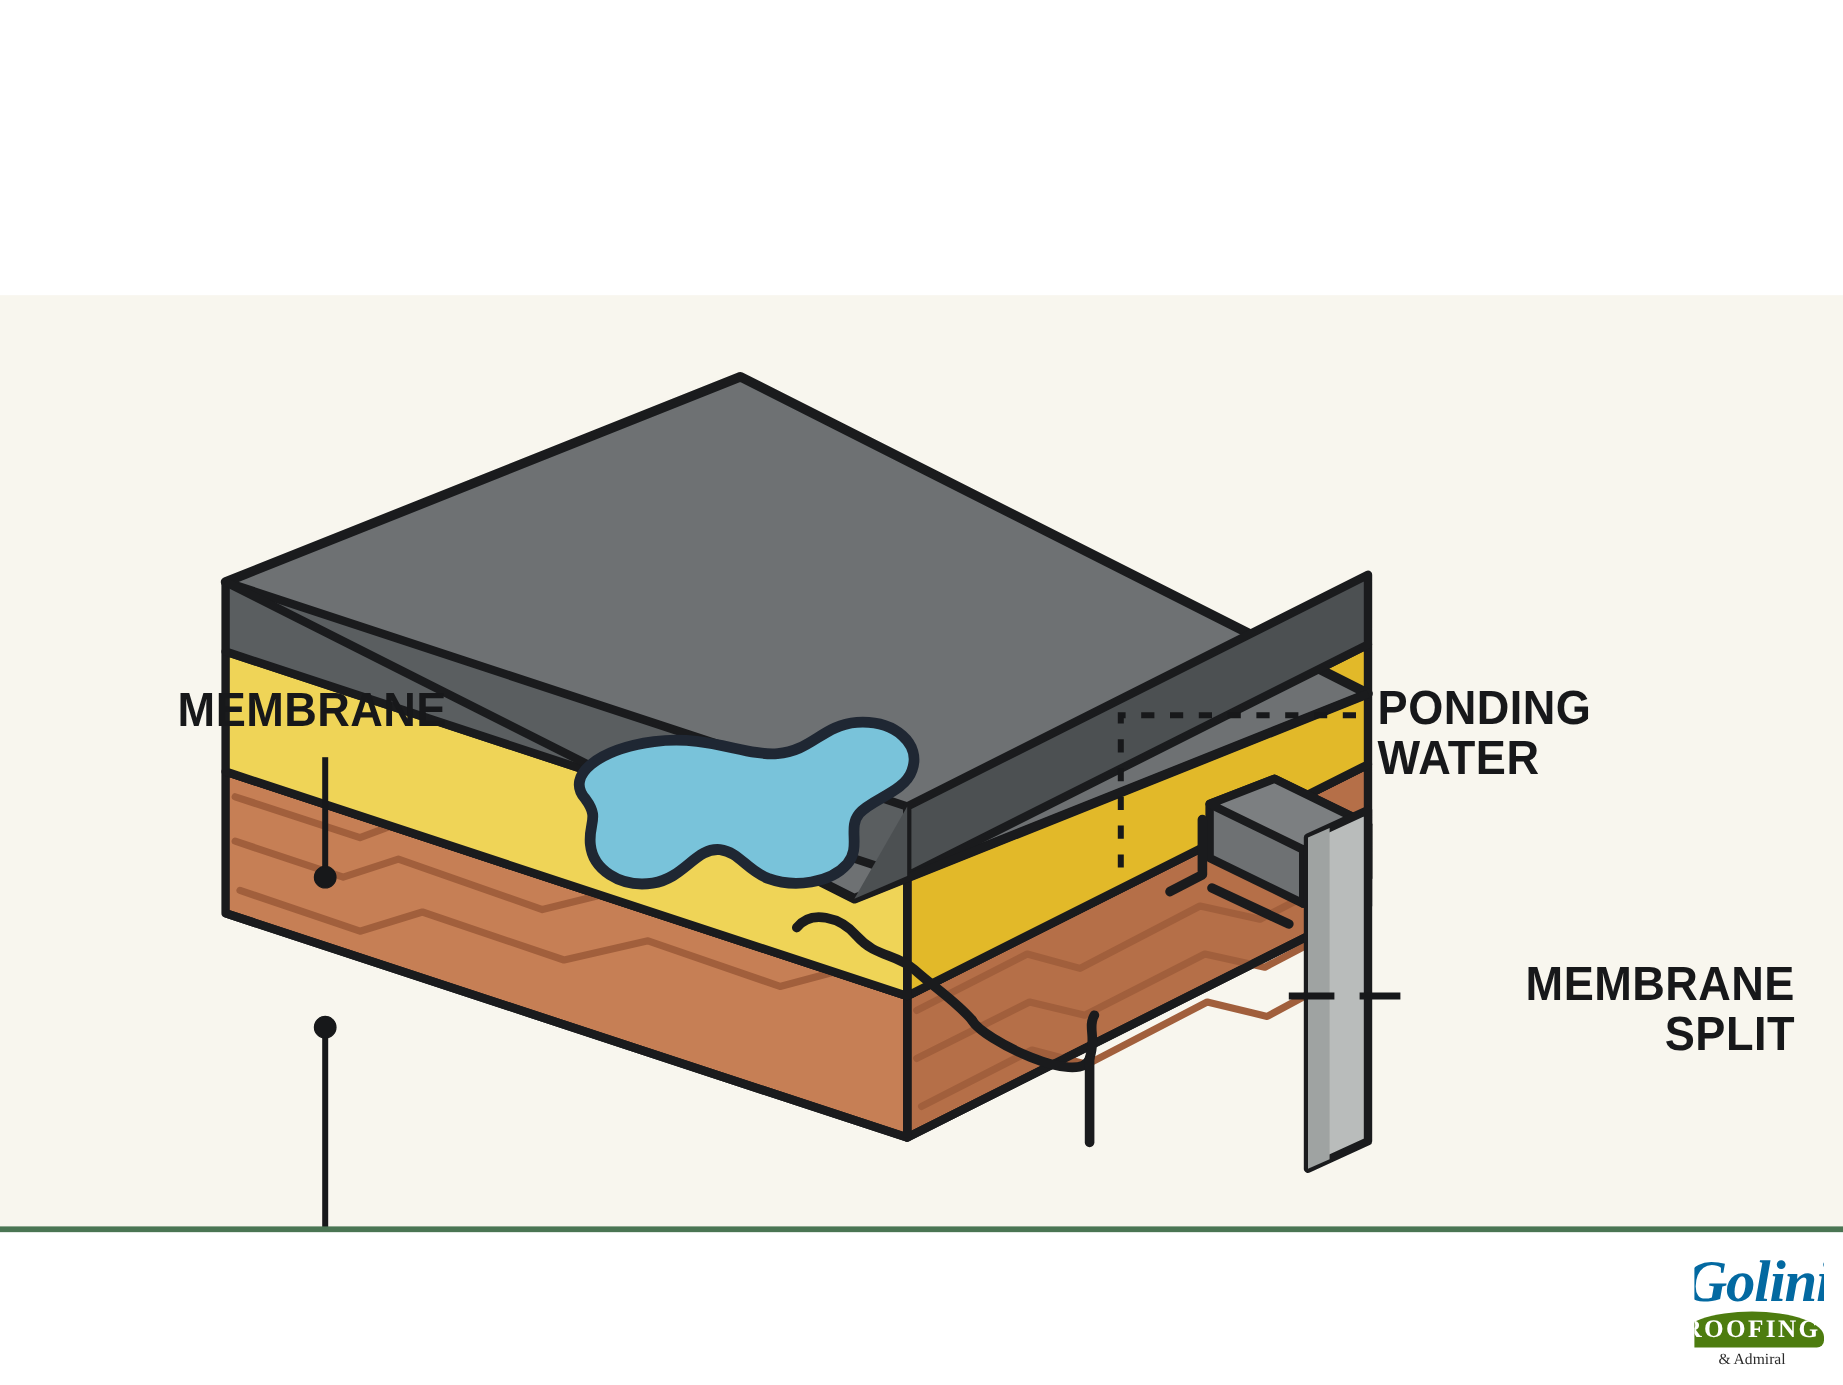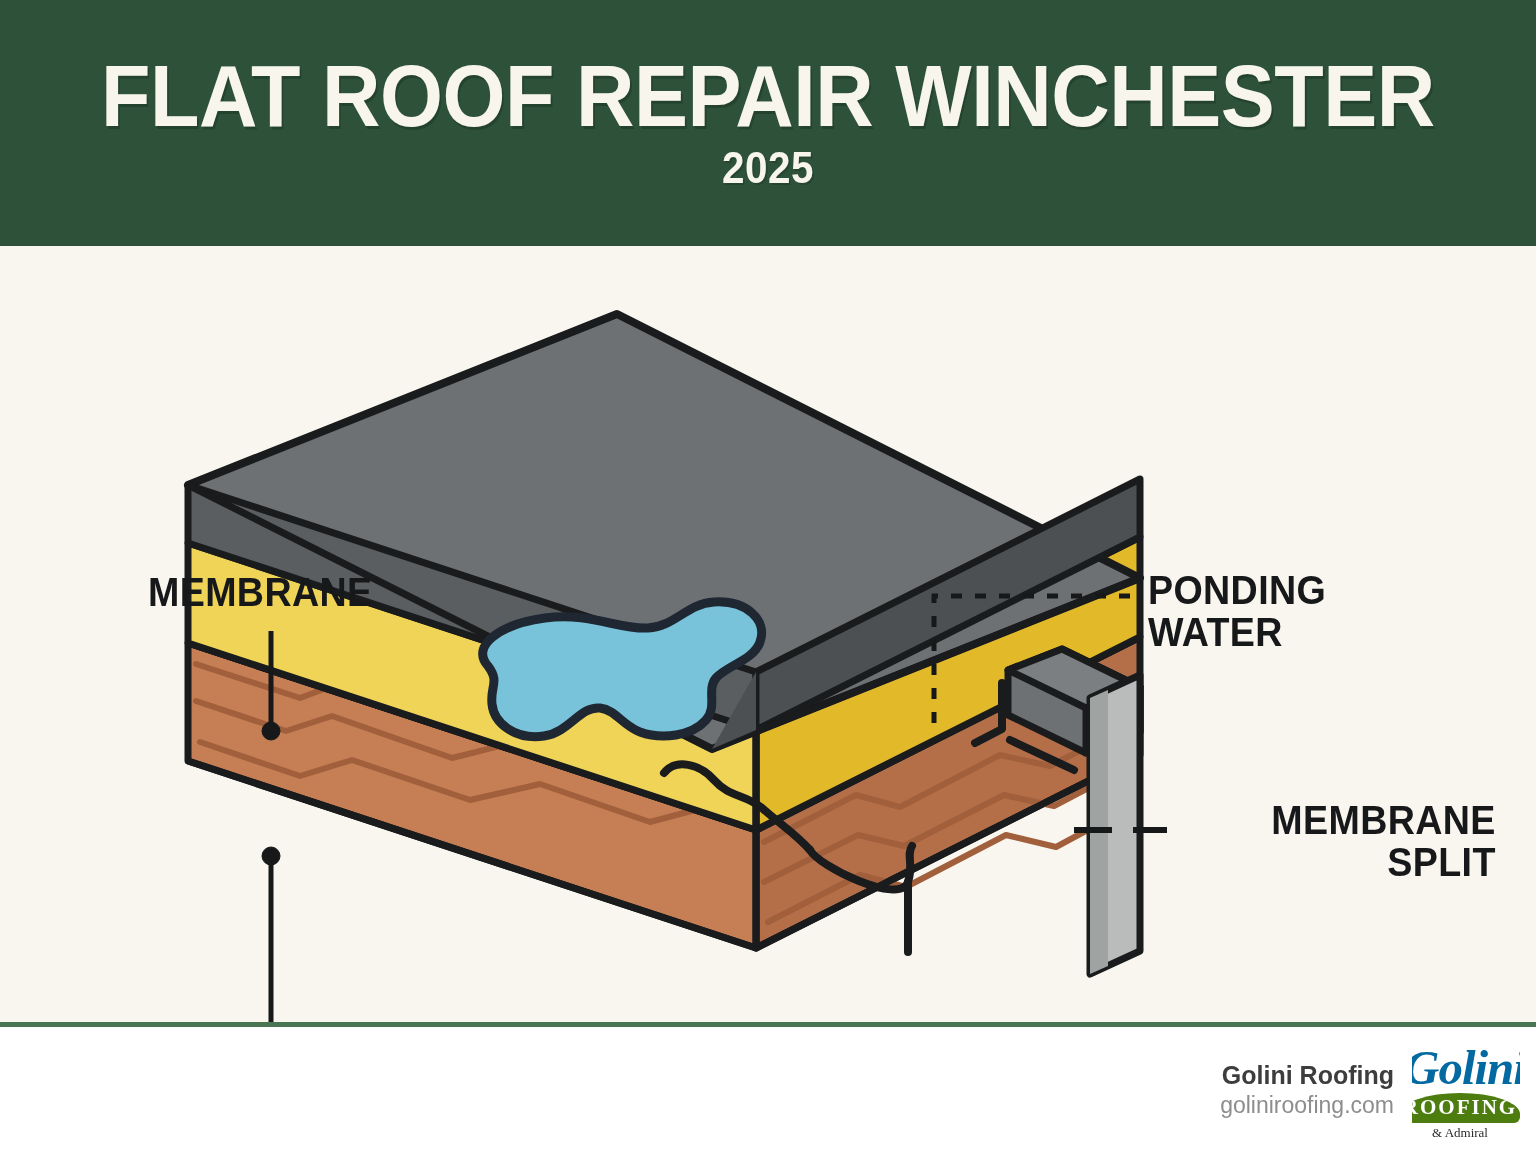--- a/index.html
+++ b/index.html
@@ -107,24 +107,20 @@
   .logo-sub1{
     font-family:"Liberation Serif",serif;font-weight:normal;font-size:13px;
     color:#2a2a2a;text-align:center;margin-top:3px;line-height:1.15;width:120px;
   }
 </style>
 </head>
 <body>
 
 <div class="page">
 
-  <div class="header">
-    <div class="header-title">FLAT ROOF REPAIR WINCHESTER</div>
-    <div class="header-sub">2025</div>
-  </div>
 
   <div class="body-area">
 
     <svg class="diagram" viewBox="0 0 1536 778">
       <defs>
         <clipPath id="clipTop">
           <polygon points="188,239 617,68 1140,332 712,503"></polygon>
         </clipPath>
       </defs>
 
@@ -229,24 +225,20 @@
     <div class="lbl l-split">MEMBRANE
 SPLIT</div>
     <div class="lbl l-flashing">FLASHING
 ISSUE</div>
   </div>
 
   <div class="divider"></div>
 
   <div class="footer">
     <div class="footer-inner">
-      <div class="footer-txt">
-        <div class="footer-brand">Golini Roofing</div>
-        <div class="footer-url">goliniroofing.com</div>
-      </div>
       <div class="logo-box">
         <div class="logo-inner">
           <div class="logo-word">Golini</div>
           <div class="logo-banner">ROOFING</div>
           <div class="logo-sub1">&amp; Admiral</div>
           <div class="logo-sub1">Home Improvement</div>
 
         </div>
       </div>
     </div>

